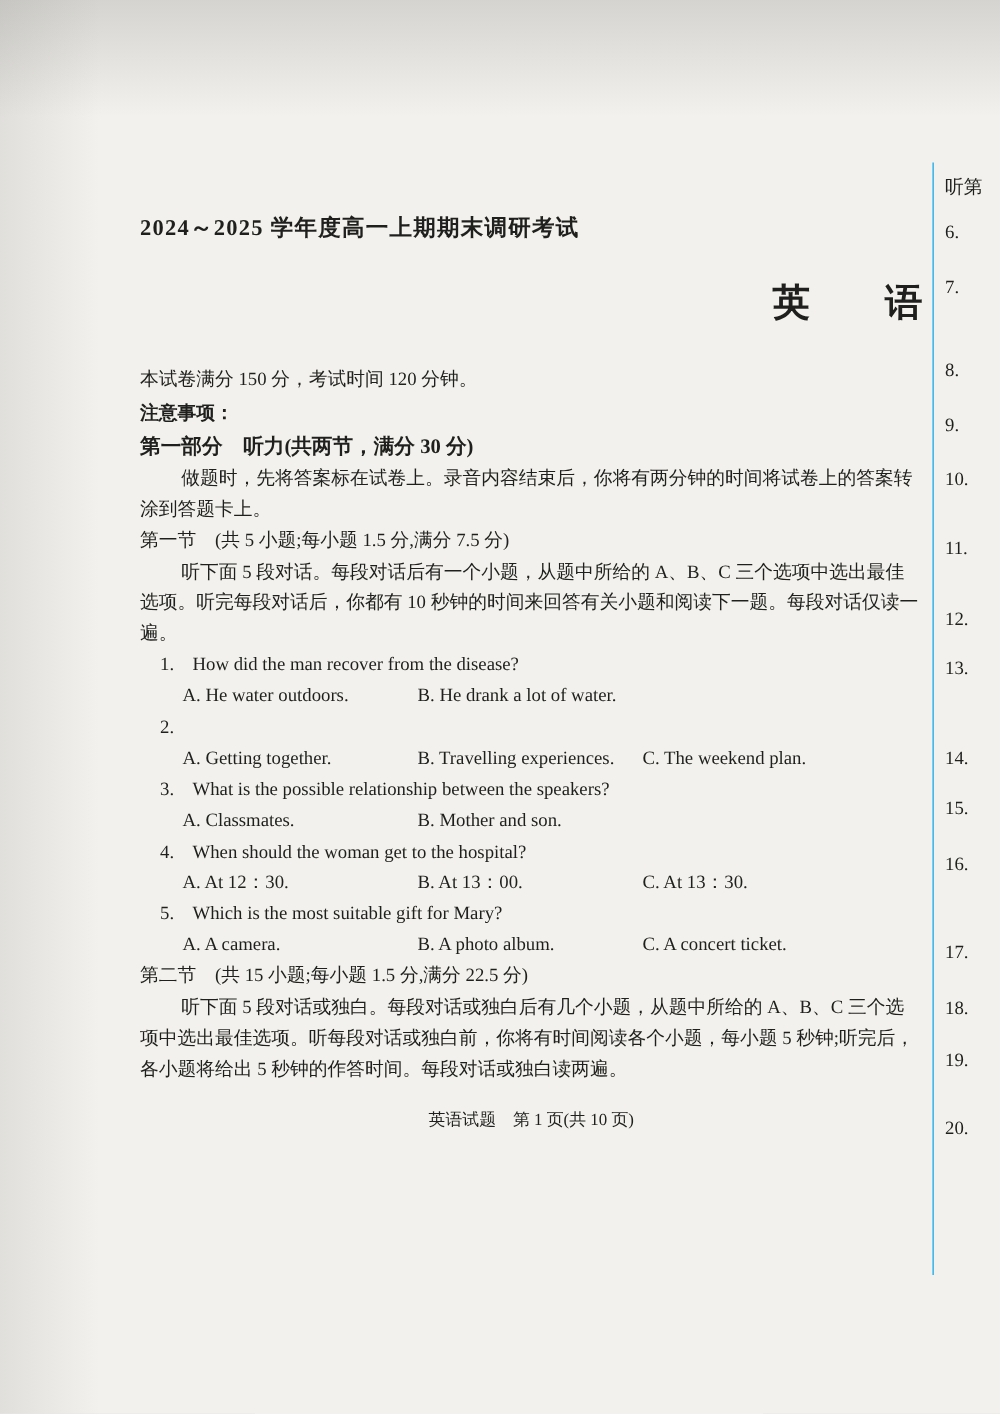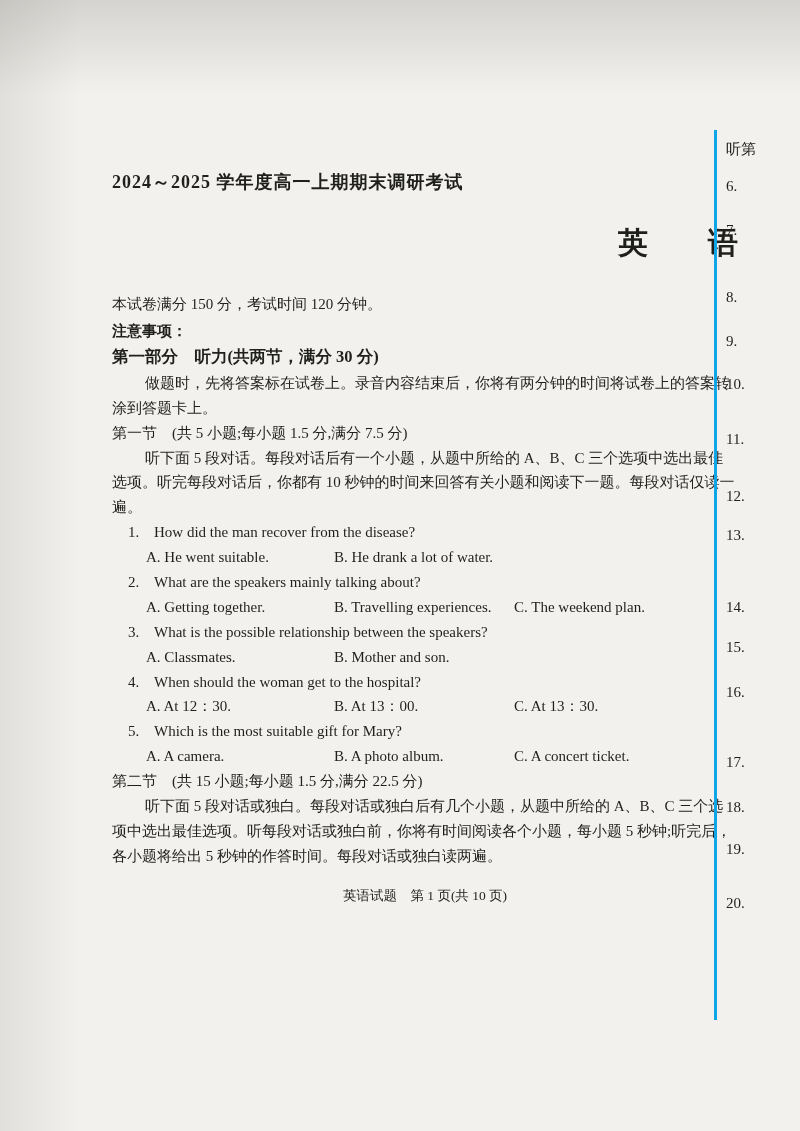--- a/index.html
+++ b/index.html
@@ -48,22 +48,22 @@
   .q-num { width:42px; padding-left:16px; flex:none; }
   .q-options {
     display:grid; grid-template-columns:188px 180px 1fr;
     padding-left:34px;
   }
   .q-options span { white-space:nowrap; }
   .footer { text-align:center; font-size:13.5px; margin-top:16px; }
 
   
   .edge-strip {
-    position:absolute; left:714px; top:130px; width:54px; height:890px;
-    border-left:3px solid #0ea5e9;
+    position:absolute; left:746px; top:130px; width:54px; height:890px;
+    border-left:1px solid #0ea5e9;
   }
   .edge-strip .edge-num, .edge-strip .edge-frag {
     position:absolute; left:9px; font-size:15px; white-space:nowrap;
   }
 </style>
 </head>
 <body>
 
 <div class="scan">
 
@@ -83,29 +83,28 @@
     <p class="indent">听下面 5 段对话。每段对话后有一个小题，从题中所给的 A、B、C 三个选项中选出最佳选项。听完每段对话后，你都有 10 秒钟的时间来回答有关小题和阅读下一题。每段对话仅读一遍。</p>
 
     <div>
 
       <div class="question">
         <div class="q-stem">
           <span class="q-num">1.</span>
           <span>How did the man recover from the disease?</span>
         </div>
         <div class="q-options">
-          <span>A. He went suitable.</span>
+          <span>A. He water outdoors.</span>
           <span>B. He drank a lot of water.</span>
         </div>
       </div>
 
       <div class="question">
         <div class="q-stem">
           <span class="q-num">2.</span>
-          <span>What are the speakers mainly talking about?</span>
         </div>
         <div class="q-options">
           <span>A. Getting together.</span>
           <span>B. Travelling experiences.</span>
           <span>C. The weekend plan.</span>
         </div>
       </div>
 
       <div class="question">
         <div class="q-stem">

